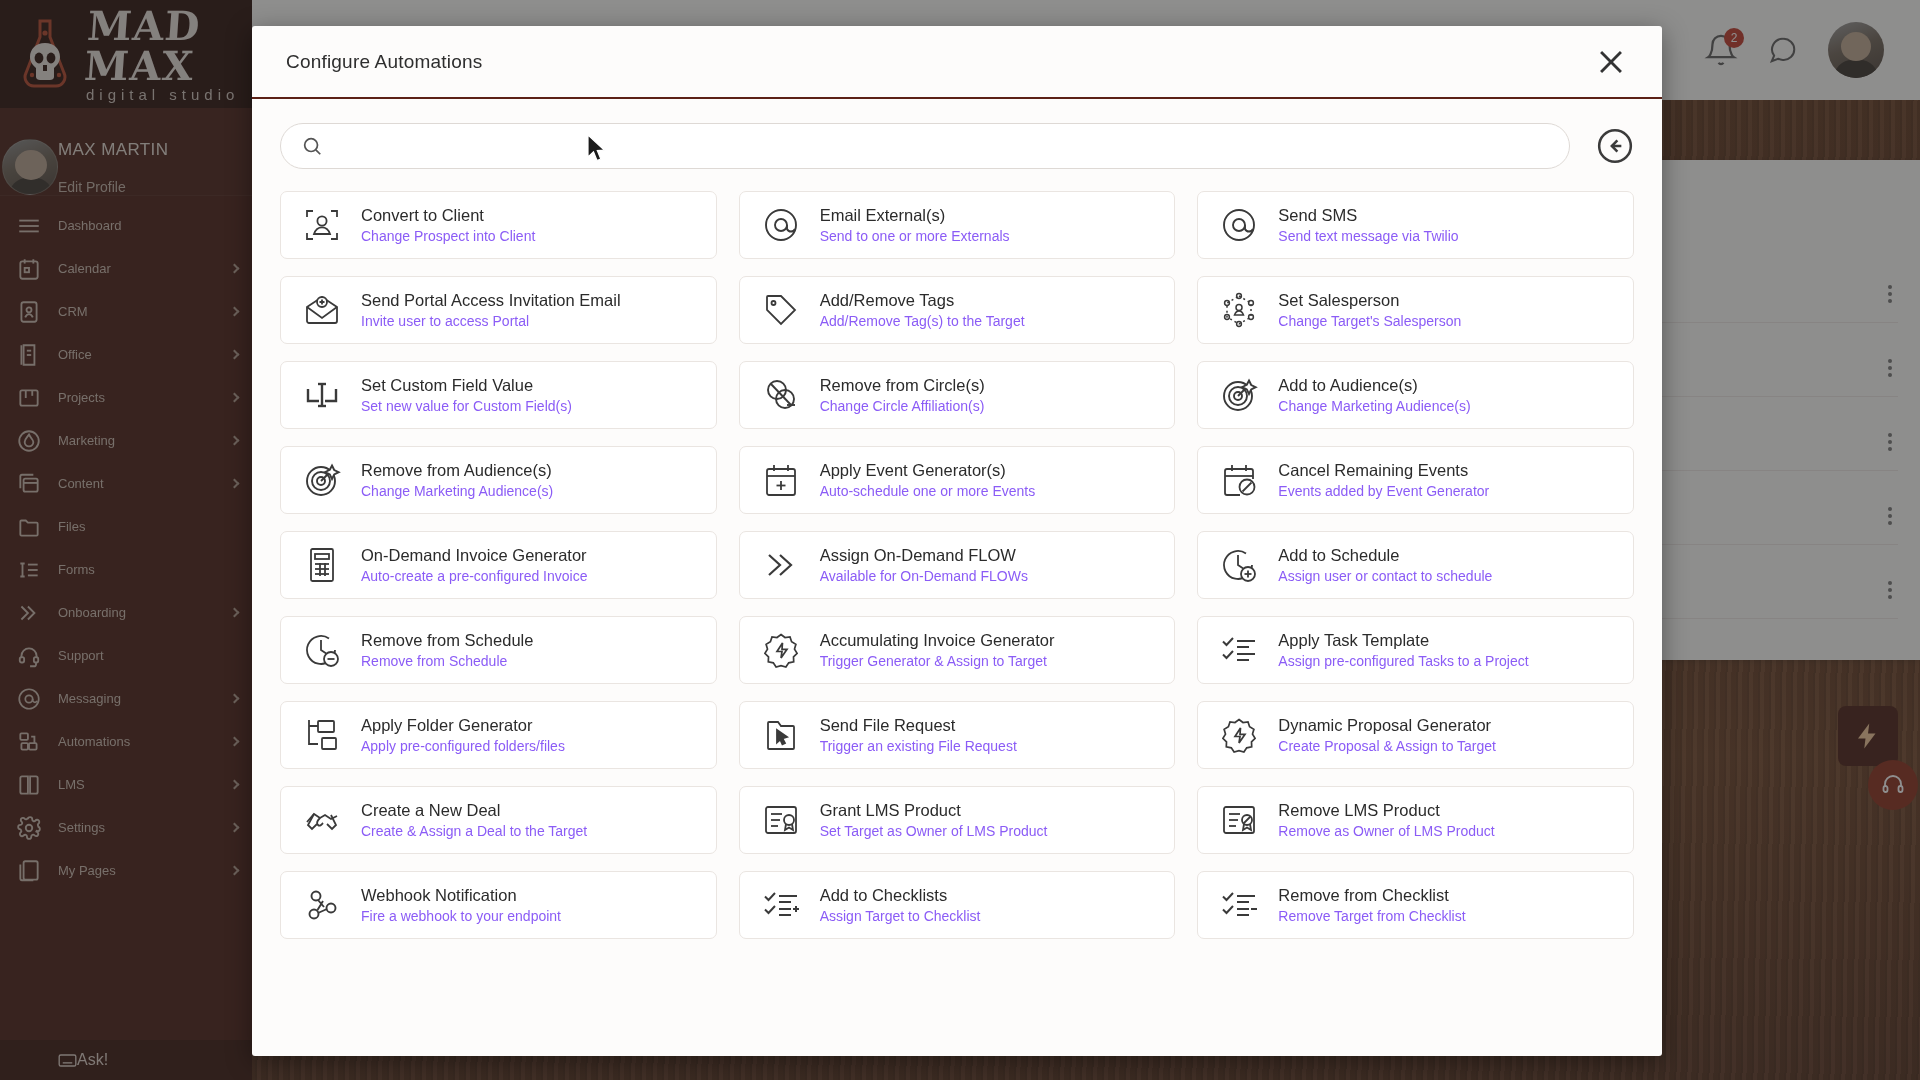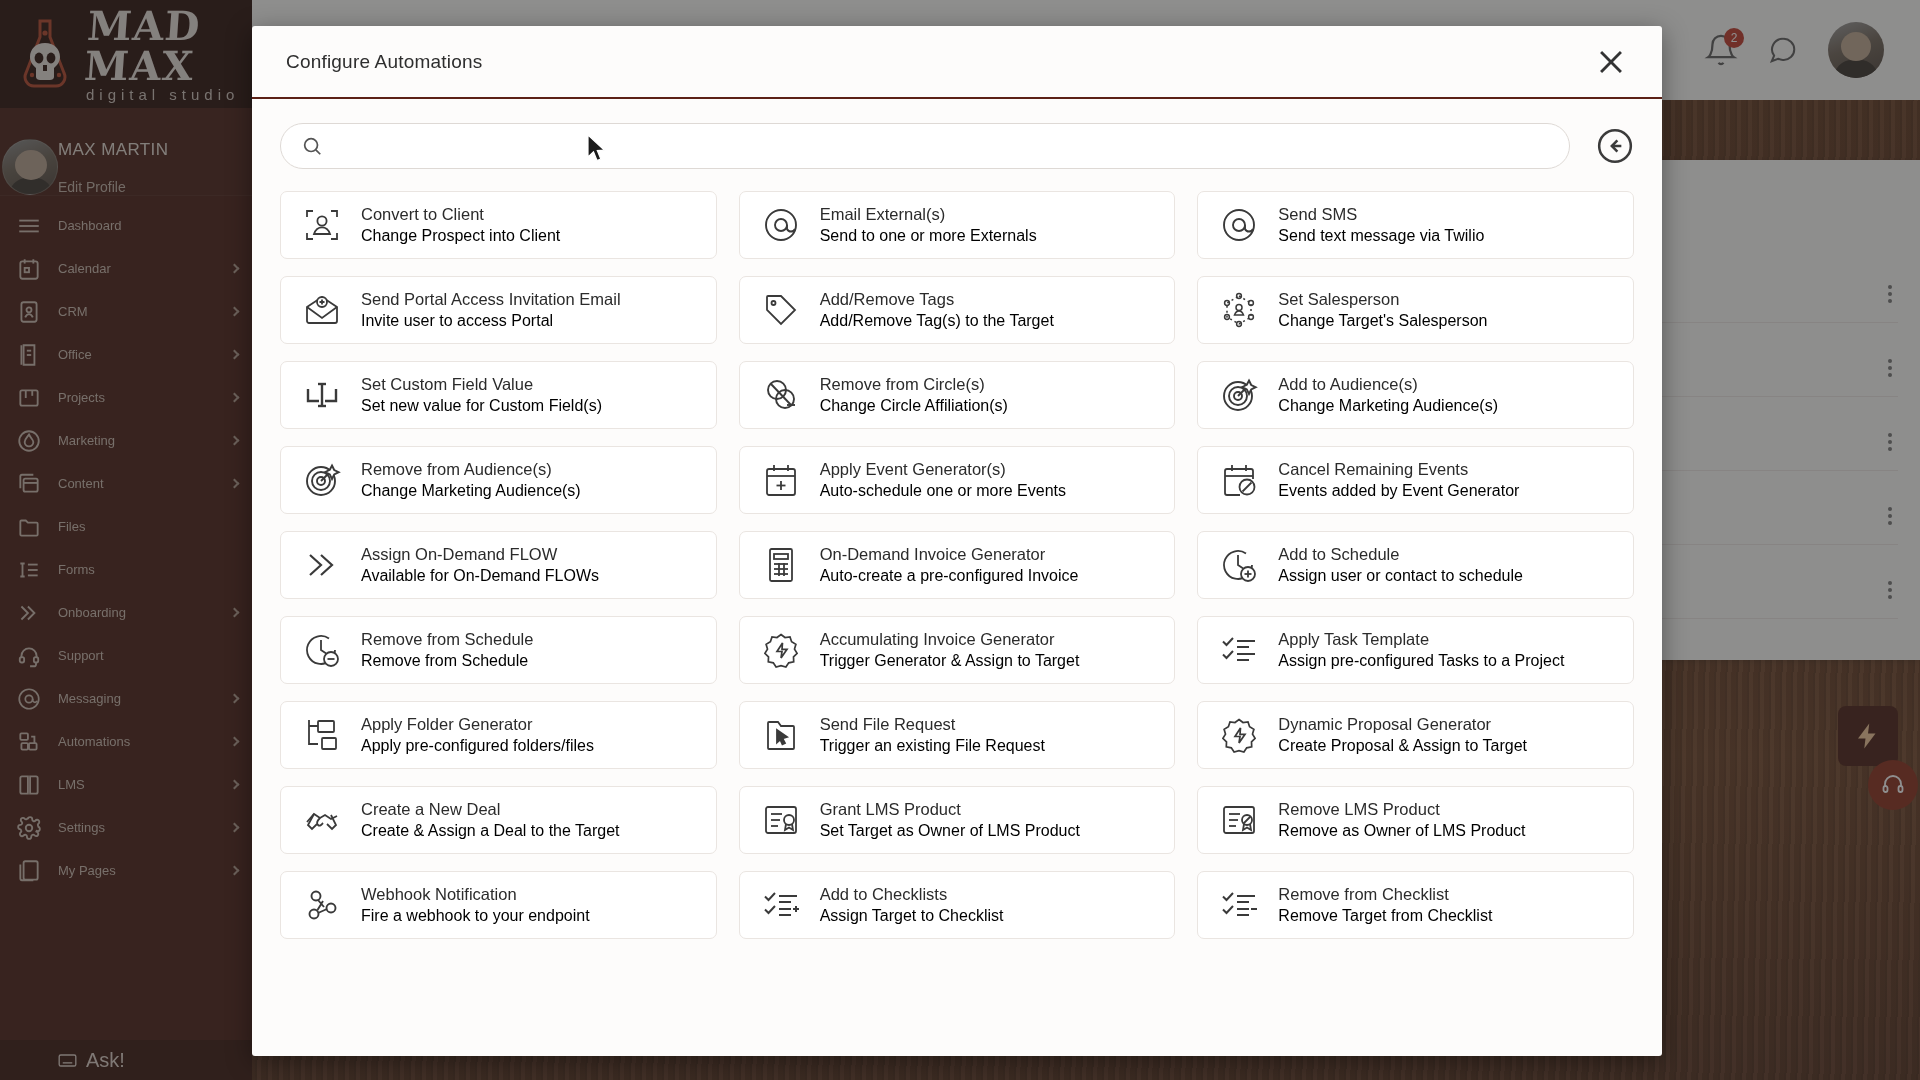--- a/index.html
+++ b/index.html
@@ -72,21 +72,21 @@
     position: relative; cursor: pointer;
   }
   .nav-item .ic { width: 26px; height: 26px; flex: none; color:#cdbcb2; }
   .nav-item .chev {
     position: absolute; right: 14px; width: 7px; height: 7px;
     border-right: 2px solid #b39d91; border-top: 2px solid #b39d91;
     transform: rotate(45deg);
   }
   .ask-bar {
     height: 40px; background: #3a170f; display: flex; align-items: center;
-    gap: 9px; padding-left: 58px; color: #ddd0c8; font-size: 20px;
+    padding-left: 58px; color: #ddd0c8; font-size: 16px;
   }
 
   
   .topbar {
     position: absolute; left: 252px; top: 0; right: 0; height: 100px;
     background: #fdfcfb; display: flex; align-items: center;
     justify-content: flex-end; gap: 28px; padding-right: 36px;
   }
   .bell-wrap { position: relative; width: 34px; height: 34px; color:#5c5c5c; }
   .badge {
@@ -188,21 +188,21 @@
     column-gap: 22px; row-gap: 17px;
   }
   .act-card {
     height: 68px; border: 1px solid #eae5e1; border-radius: 7px;
     background: #fff; display: flex; align-items: center; gap: 18px;
     padding: 0 20px; cursor: pointer;
   }
   .act-ic { width: 42px; height: 42px; flex: none; color: #3a3a3a; }
   .act-txt { display: flex; flex-direction: column; gap: 3px; min-width: 0;}
   .act-title { font-size: 16.5px; color: #2b2b2b; white-space: nowrap; }
-  .act-sub { font-size: 16px; color: #000000; white-space: nowrap; }
+  .act-sub { font-size: 14px; color: #8b5cf6; white-space: nowrap; }
 
   
   .cursor { position: absolute; left: 586px; top: 134px; z-index: 60; }
 </style>
 </head>
 <body>
 
 <div id="root">
 
   <div class="bg-layer">
@@ -676,42 +676,42 @@
               <circle cx="29" cy="28" r="7.5" fill="#fff"></circle>
               <line x1="24.5" y1="32.5" x2="33.5" y2="23.5"></line>
             </svg>
           <div class="act-txt">
               <span class="act-title">Cancel Remaining Events</span>
               <span class="act-sub">Events added by Event Generator</span>
             </div>
         </div>
 
         <div class="act-card">
-          <svg class="act-ic" viewBox="0 0 42 42" fill="none" stroke="currentColor" stroke-width="2.2">
-              <path d="M9 11 20 21 9 31"></path>
-              <path d="M20 11 31 21 20 31"></path>
-            </svg>
-          <div class="act-txt">
-              <span class="act-title">Assign On-Demand FLOW</span>
-              <span class="act-sub">Available for On-Demand FLOWs</span>
-            </div>
-        </div>
-        <div class="act-card">
           <svg class="act-ic" viewBox="0 0 42 42" fill="none" stroke="currentColor" stroke-width="1.8">
               <rect x="10" y="5" width="22" height="32" rx="1.5"></rect>
               <rect x="14" y="10" width="14" height="5"></rect>
               <line x1="14" y1="20" x2="28" y2="20"></line>
               <line x1="14" y1="25" x2="28" y2="25"></line>
               <line x1="14" y1="30" x2="28" y2="30"></line>
               <line x1="19" y1="19" x2="19" y2="32"></line>
               <line x1="24" y1="19" x2="24" y2="32"></line>
             </svg>
           <div class="act-txt">
               <span class="act-title">On-Demand Invoice Generator</span>
               <span class="act-sub">Auto-create a pre-configured Invoice</span>
+            </div>
+        </div>
+        <div class="act-card">
+          <svg class="act-ic" viewBox="0 0 42 42" fill="none" stroke="currentColor" stroke-width="2.2">
+              <path d="M9 11 20 21 9 31"></path>
+              <path d="M20 11 31 21 20 31"></path>
+            </svg>
+          <div class="act-txt">
+              <span class="act-title">Assign On-Demand FLOW</span>
+              <span class="act-sub">Available for On-Demand FLOWs</span>
             </div>
         </div>
         <div class="act-card">
           <svg class="act-ic" viewBox="0 0 42 42" fill="none" stroke="currentColor" stroke-width="1.8">
               <path d="M34 21a14 14 0 1 1-6-11.5"></path>
               <path d="M20 11v10l6 4"></path>
               <circle cx="30" cy="30" r="7" fill="#fff"></circle>
               <line x1="30" y1="26.5" x2="30" y2="33.5"></line>
               <line x1="26.5" y1="30" x2="33.5" y2="30"></line>
             </svg>

